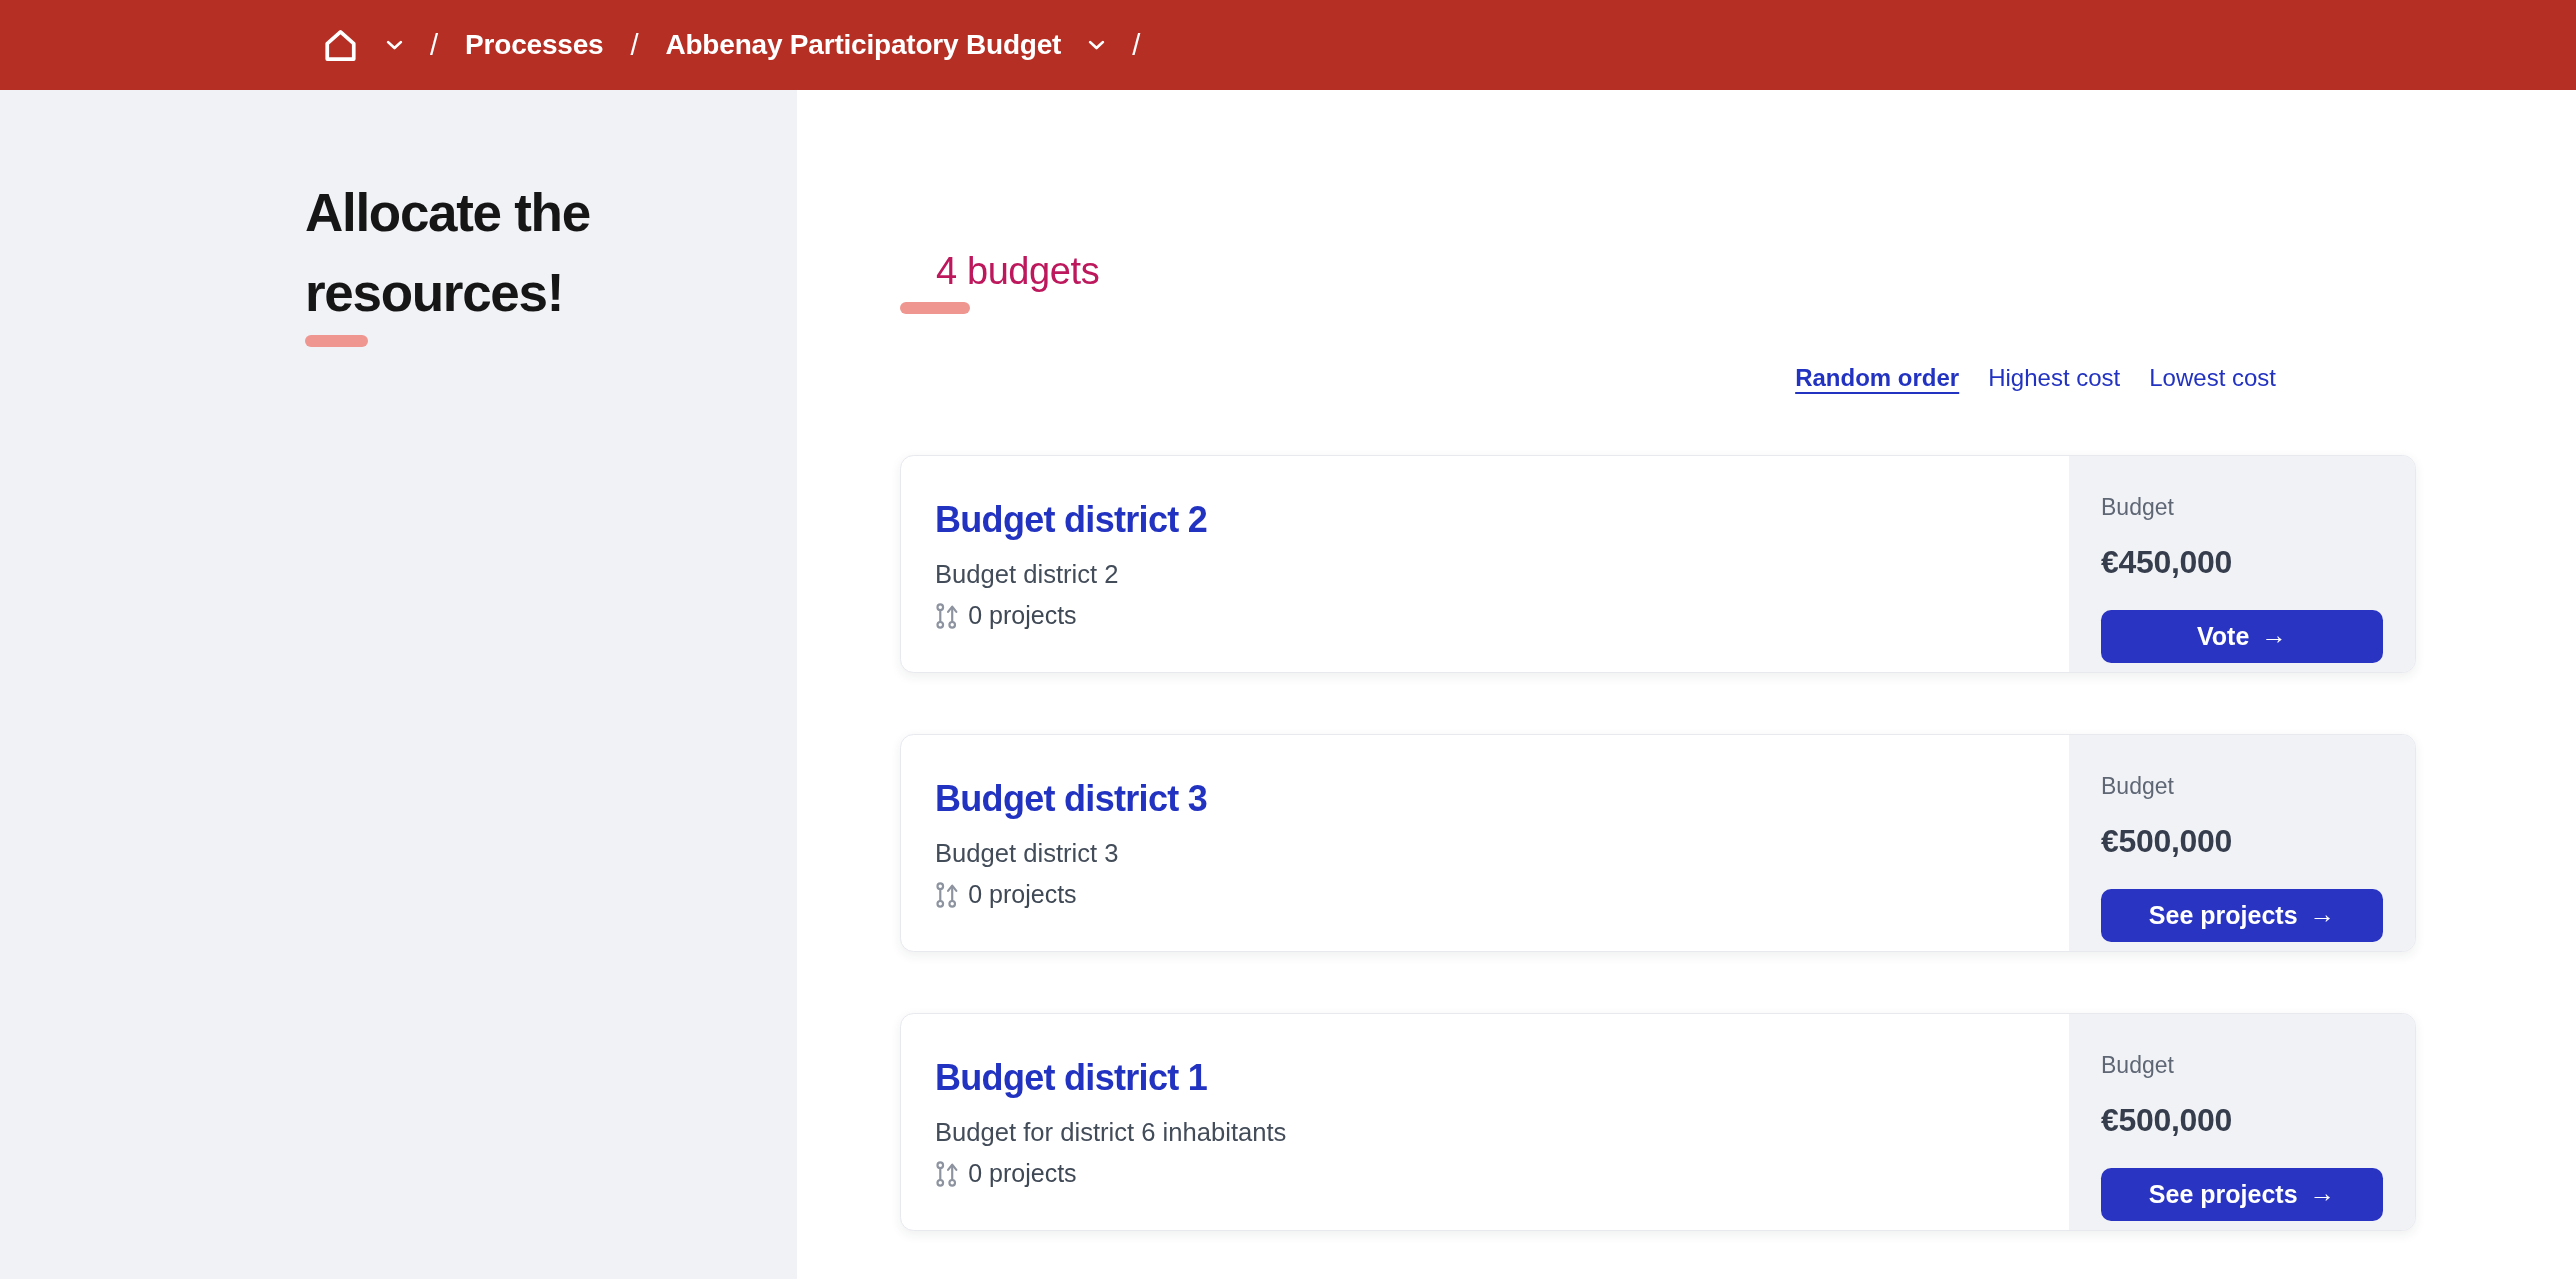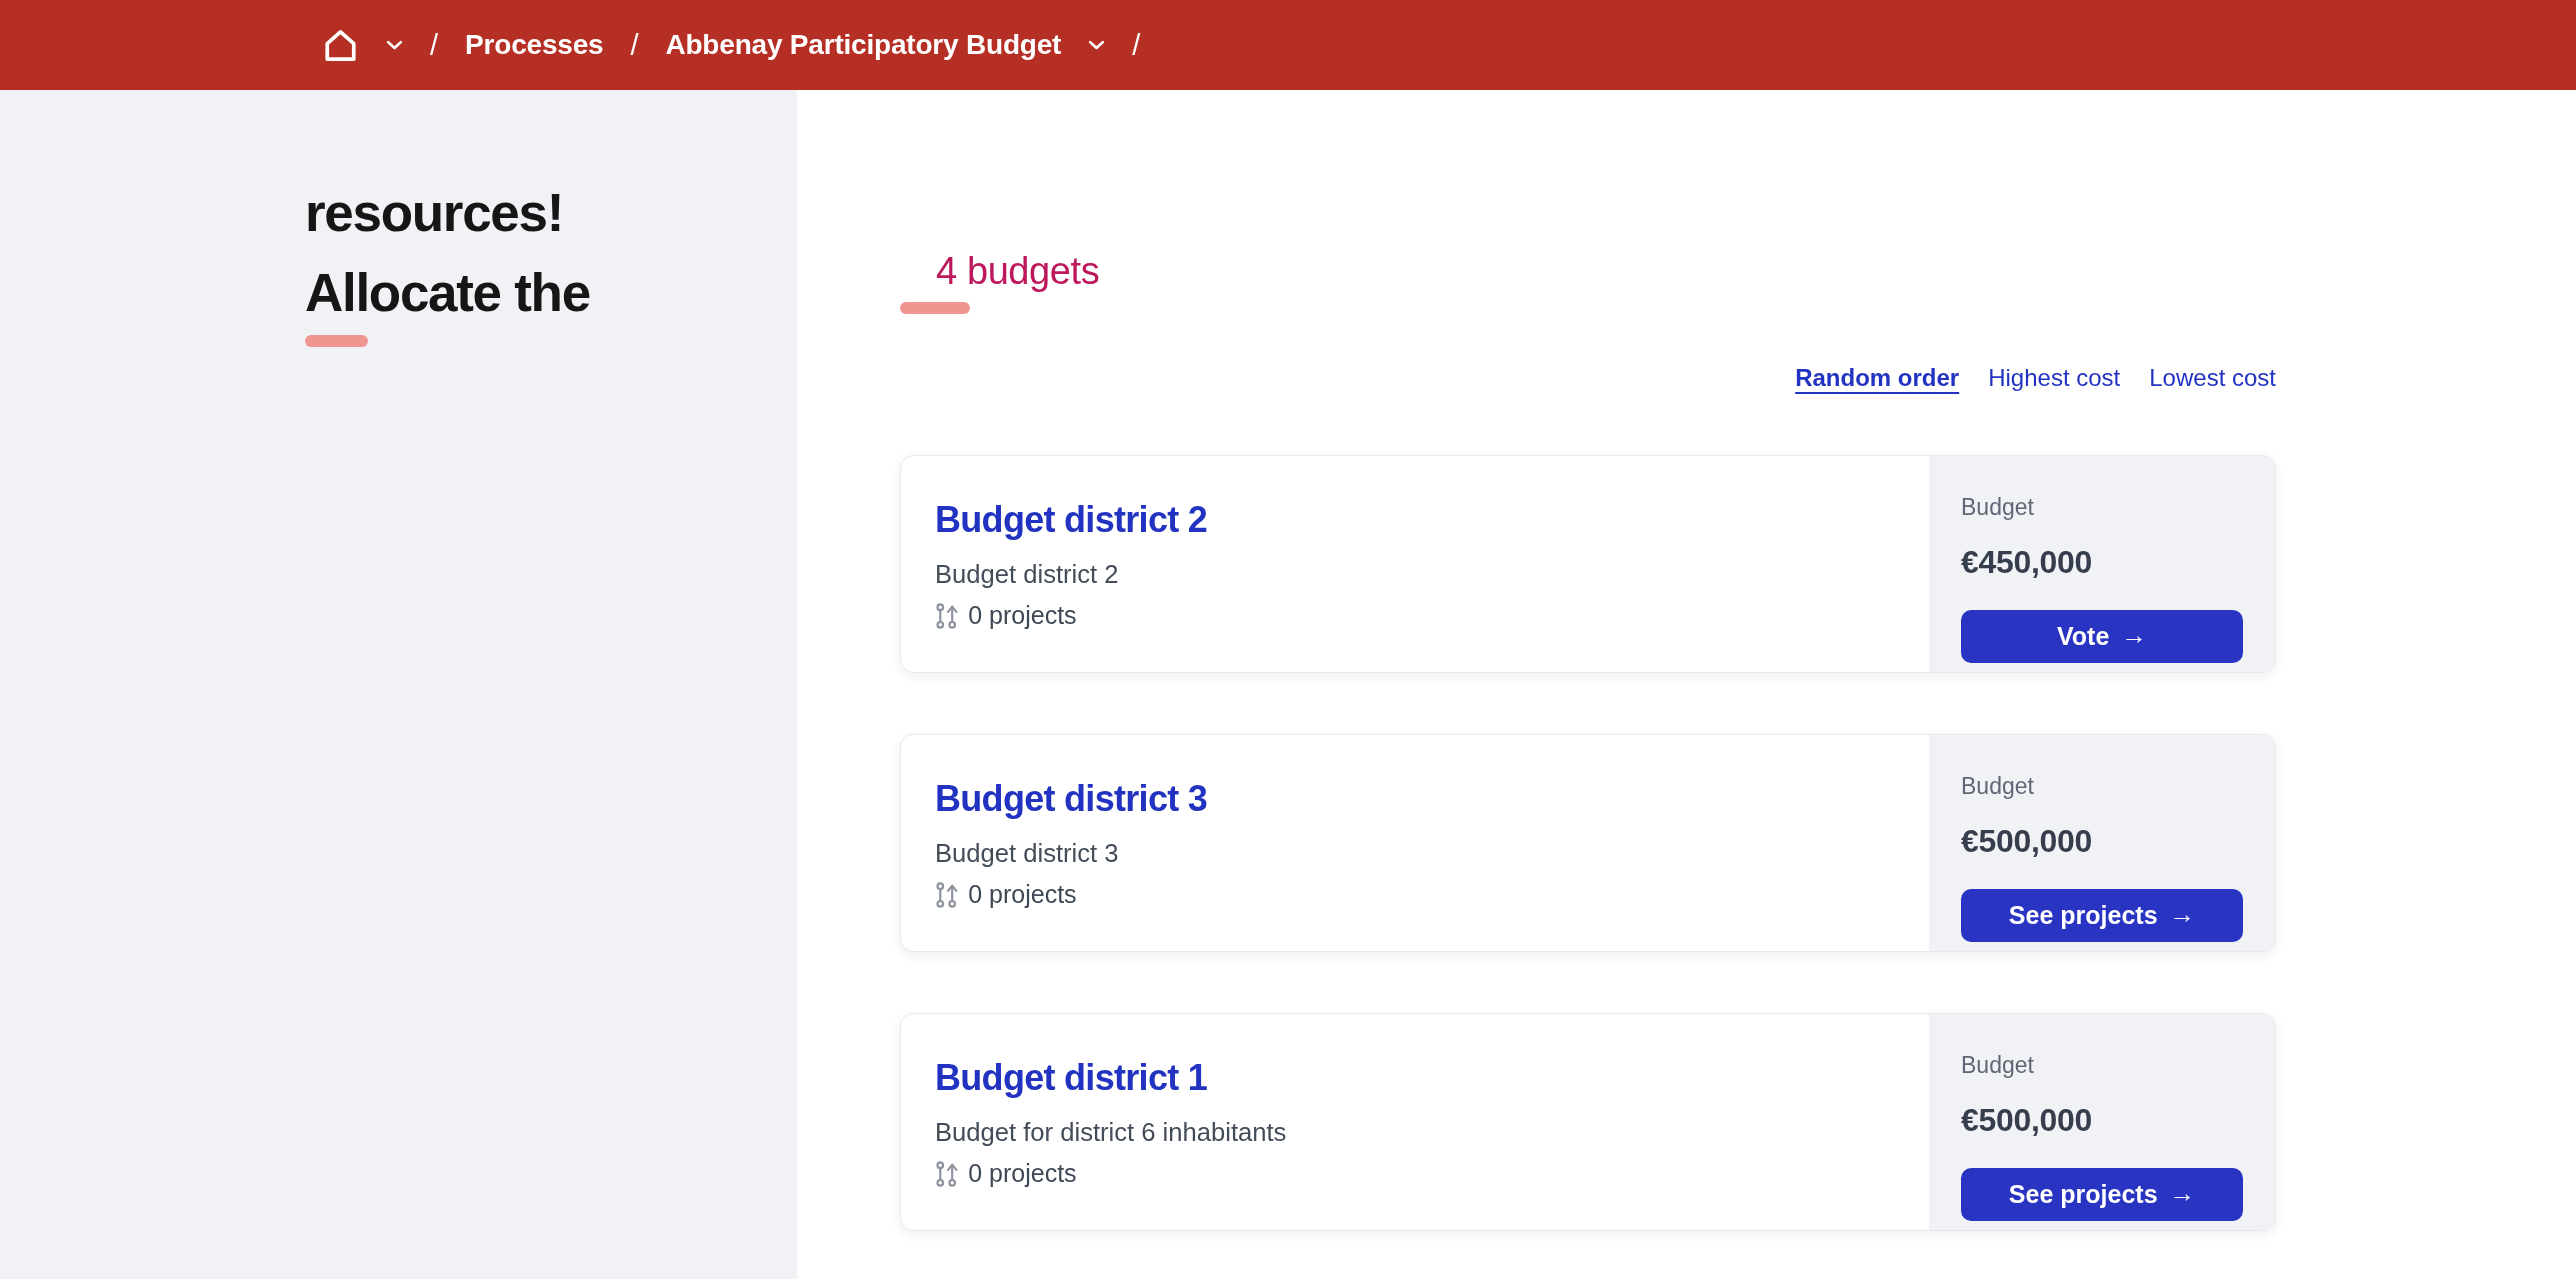--- a/index.html
+++ b/index.html
@@ -66,21 +66,21 @@
   .sort-link.active {
     font-weight: bold;
     text-decoration: underline;
     text-decoration-thickness: 2.1px;
     text-underline-offset: 6px;
   }
 
   
   .cards { margin-top: 63px; display: flex; flex-direction: column; gap: 61px; }
   .card {
-    height: 218px; width: 1376px;
+    height: 218px; width: 1516px;
     background: #ffffff;
     border: 1.7px solid #e7e9ef; border-radius: 13.6px;
     box-shadow: 0 3.4px 10.2px rgba(33, 38, 52, 0.07);
     display: flex; overflow: hidden;
   }
   .card-main { flex: 1; padding: 39px 34px 0 34px; }
   .card-title {
     display: inline-block;
     font-size: 36px; font-weight: bold; letter-spacing: -0.7px;
     color: #2333c1; line-height: 49px; text-decoration: none; cursor: pointer;
@@ -131,22 +131,22 @@
       <polyline points="2.5,2.5 10,9.5 17.5,2.5"></polyline>
     </svg>
   </span>
   <span class="crumb-sep">/</span>
 </header>
 
 <div class="layout">
 
   <aside class="sidebar">
     <h1 class="sidebar-heading">
+      <div>Allocate the</div>
       <div>resources!</div>
-      <div>Allocate the</div>
     </h1>
     <div class="sidebar-underline"></div>
   </aside>
 
   <main class="content">
     <div class="container">
 
       <h2 class="section-heading">4 budgets</h2>
       <div class="section-underline"></div>
 

